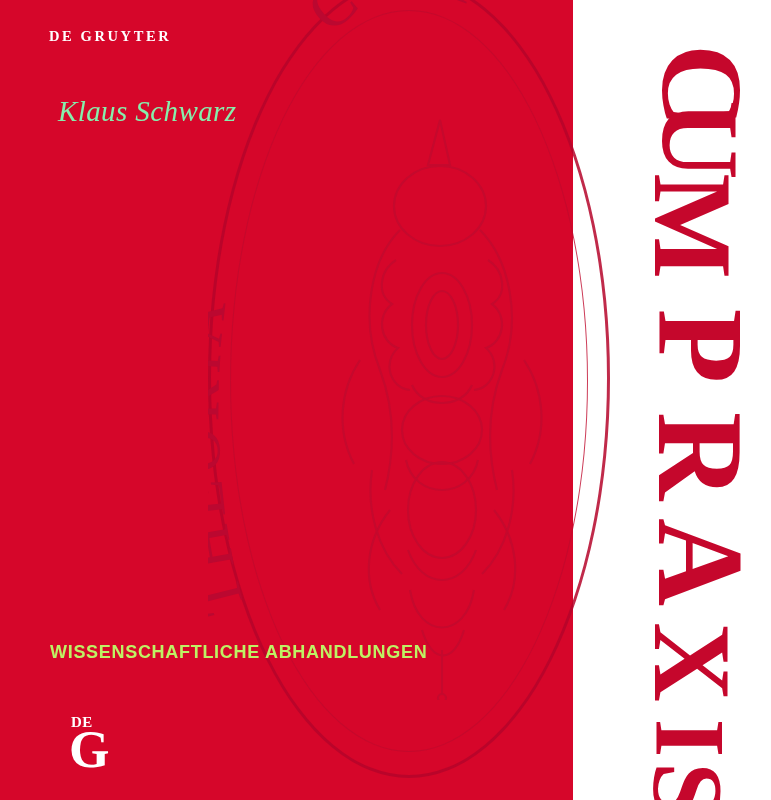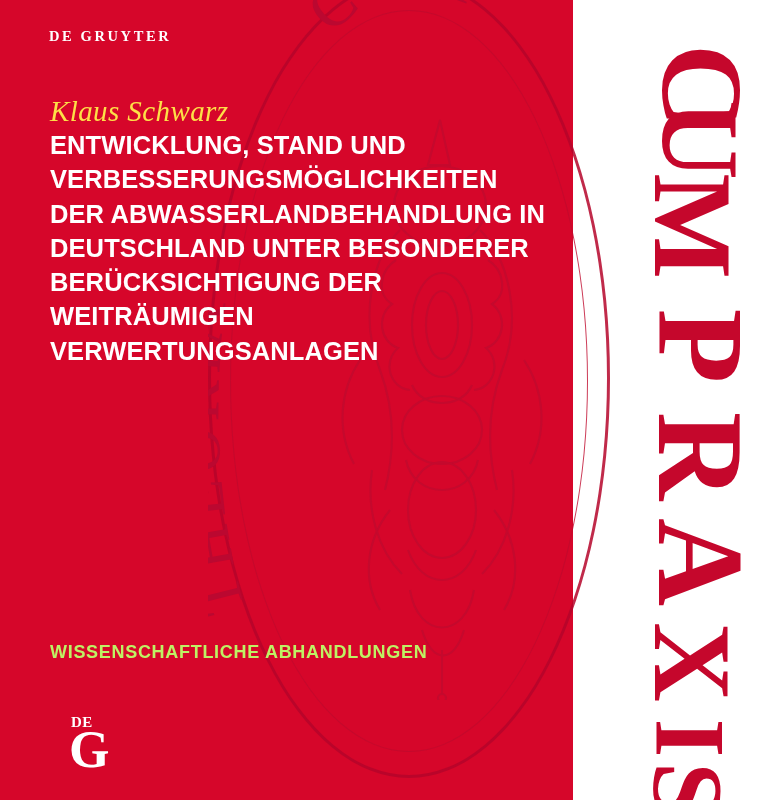--- a/index.html
+++ b/index.html
@@ -102,23 +102,23 @@
     top: 28px;
     color: #ffffff;
     font-size: 14.5px;
     font-weight: bold;
     letter-spacing: 2.6px;
     font-family: Liberation Serif, serif;
   }
   
   .author {
     position: absolute;
-    left: 50px;
+    left: 58px;
     top: 95px;
-    color: #fde047;
+    color: #86efac;
     font-family: "Liberation Serif", serif;
     font-style: italic;
     font-size: 29px;
     letter-spacing: 0.4px;
   }
   
   .title {
     position: absolute;
     left: 50px;
     top: 128px;
@@ -229,21 +229,20 @@
       <text x="118" y="672" font-size="110" text-anchor="middle" transform="rotate(90 118 672)">X</text>
       <text x="120" y="748" font-size="100" text-anchor="middle" transform="rotate(90 120 748)">I</text>
       <text x="118" y="800" font-size="100" text-anchor="middle" transform="rotate(90 118 800)">S</text>
     </g>
   </svg>
 
   <div class="publisher">DE GRUYTER</div>
 
   <div class="author">Klaus Schwarz</div>
 
-  <div class="title">ENTWICKLUNG, STAND UND VERBESSERUNGSMÖGLICHKEITEN DER ABWASSERLANDBEHANDLUNG IN DEUTSCHLAND UNTER BESONDERER BERÜCKSICHTIGUNG DER WEITRÄUMIGEN VERWERTUNGSANLAGEN</div>
 
   <div class="series">WISSENSCHAFTLICHE ABHANDLUNGEN</div>
 
   <div class="logo">
     <span class="de">DE</span>
     <span class="g">G</span>
   </div>
 
 </div>
 

